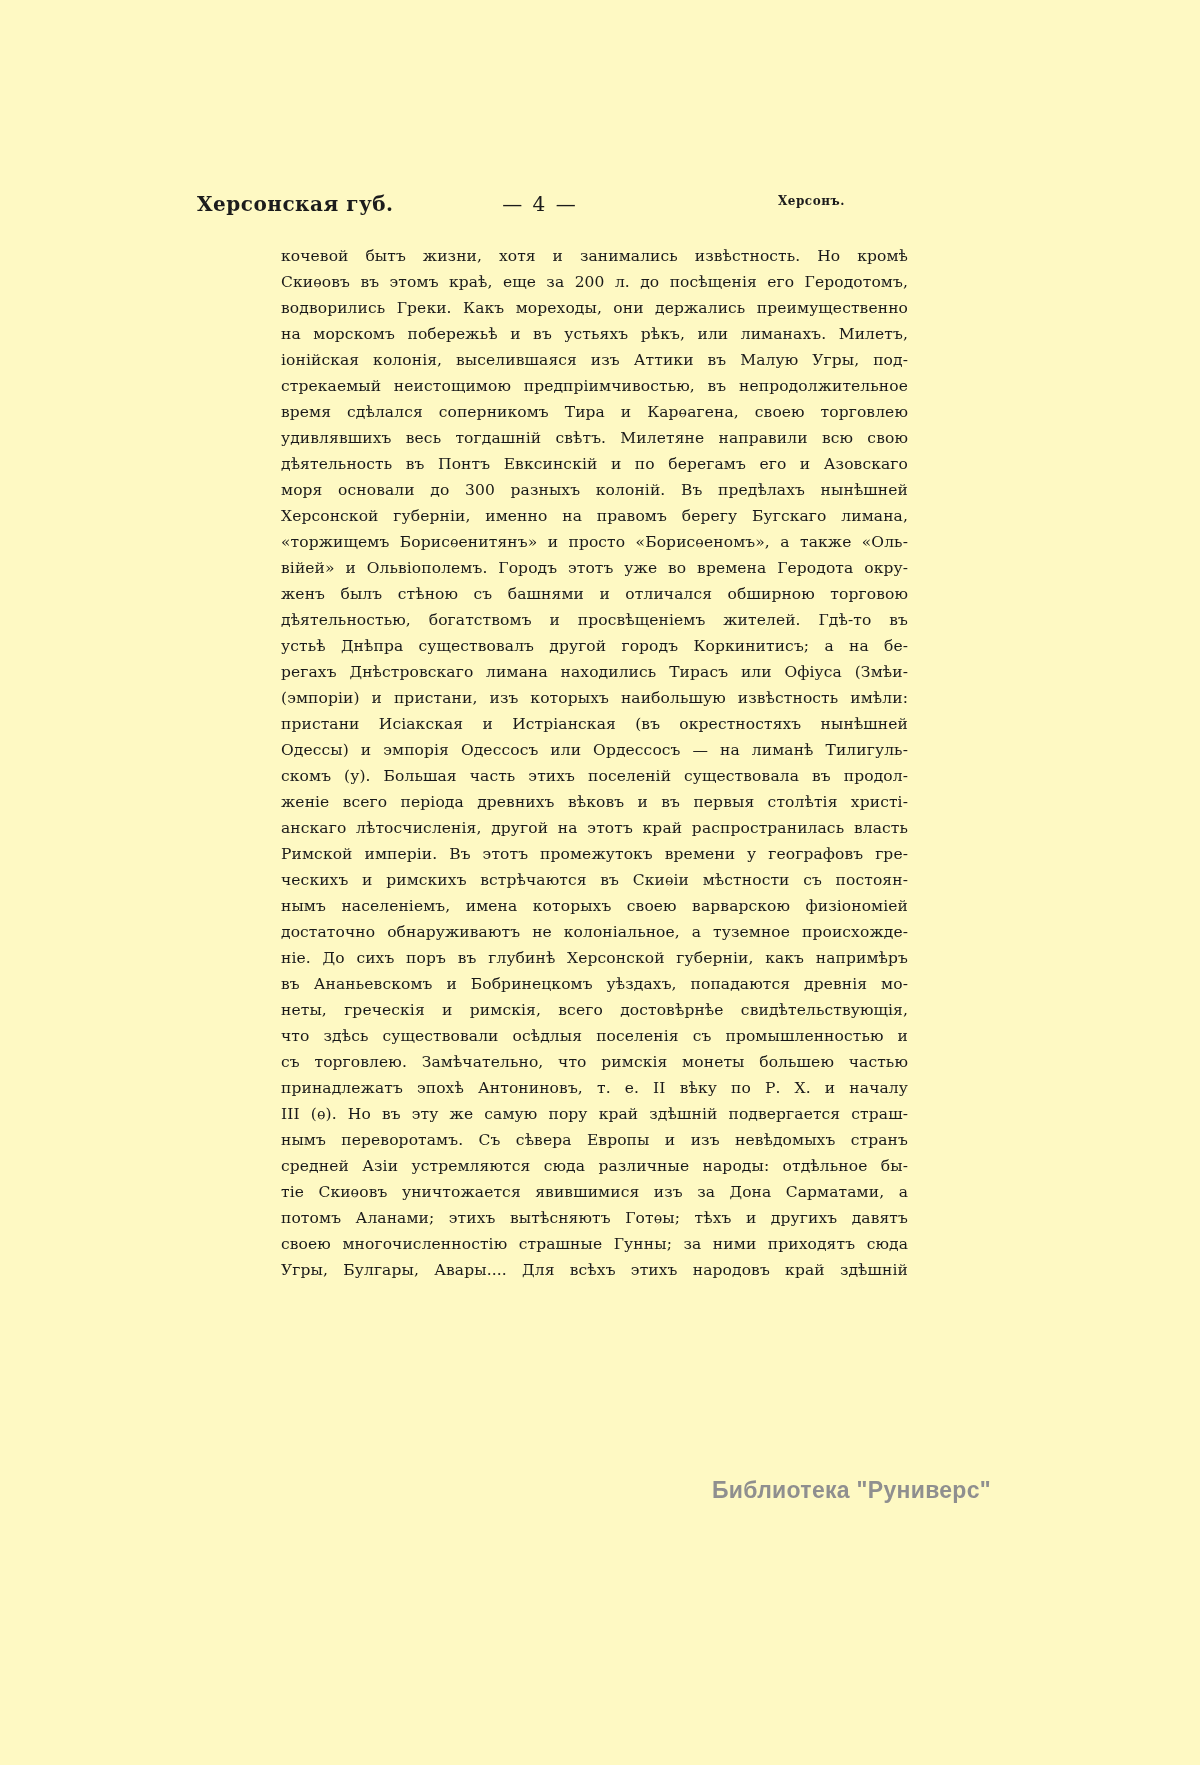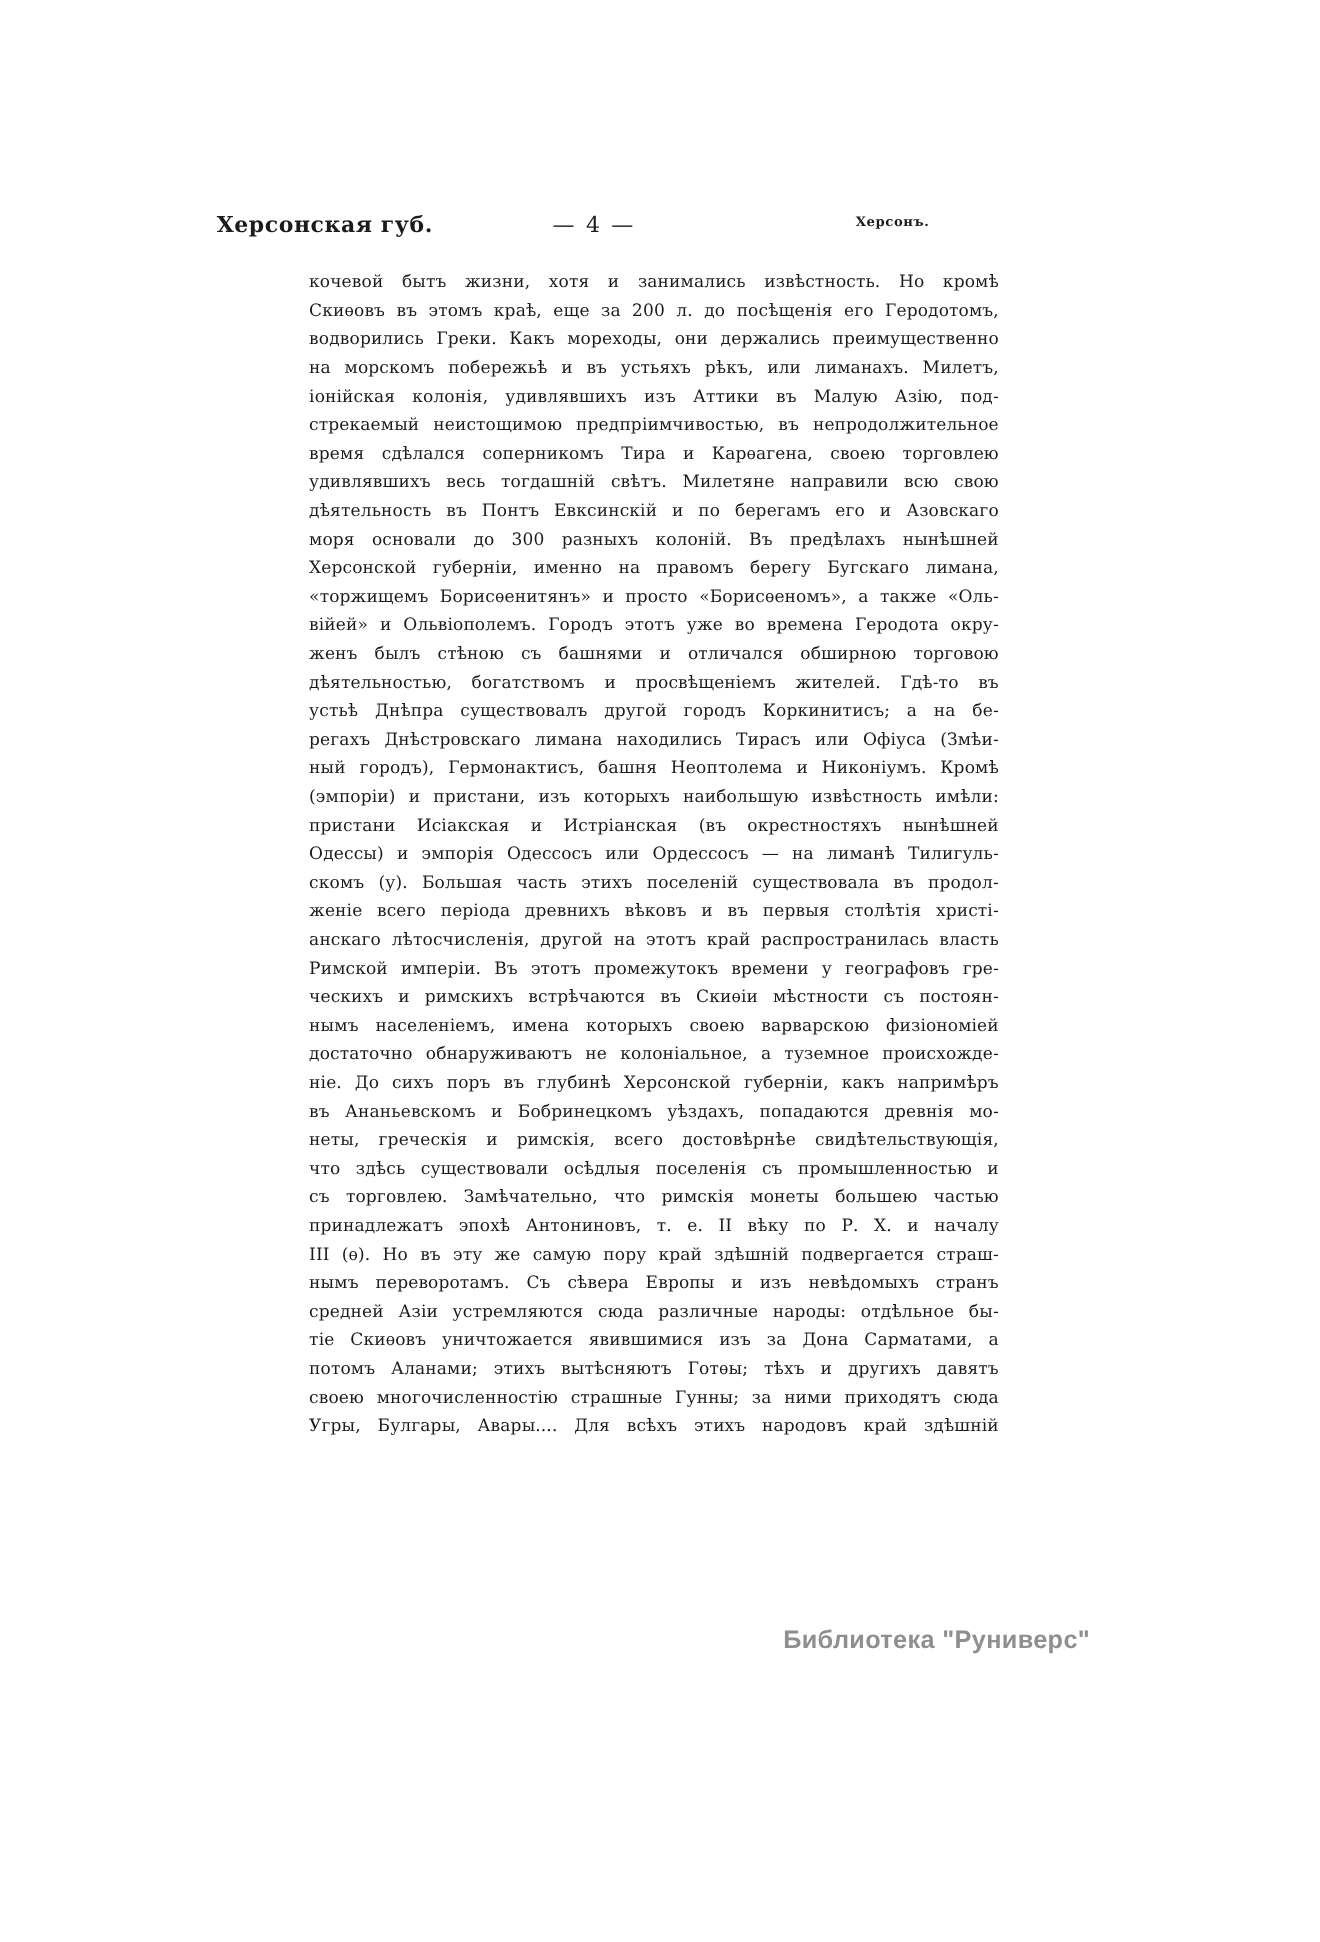--- a/index.html
+++ b/index.html
@@ -5,21 +5,21 @@
   html, body {
     margin: 0;
     padding: 0;
     background: #e8e8e6;
   }
   .page {
     position: relative;
     width: 1200px;
     height: 1765px;
     margin: 0 auto;
-    background: #ffffff;
+    background: #fef9c3;
     overflow: hidden;
     font-family: "DejaVu Serif", serif;
     color: #1c1c1c;
   }
   .header-row {
     position: absolute;
     top: 192px;
     left: 0;
     width: 1200px;
     height: 30px;
@@ -90,34 +90,33 @@
     <span class="header-left">Херсонская губ.</span>
     <span class="header-center">—  4  —</span>
     <span class="header-right">Херсонъ.</span>
   </div>
 
   <div class="body-text" id="body-text">
       <div class="line">кочевой бытъ жизни, хотя и занимались извѣстность. Но кромѣ</div>
       <div class="line">Скиѳовъ въ этомъ краѣ, еще за 200 л. до посѣщенія его Геродотомъ,</div>
       <div class="line">водворились Греки. Какъ мореходы, они держались преимущественно</div>
       <div class="line">на морскомъ побережьѣ и въ устьяхъ рѣкъ, или лиманахъ. Милетъ,</div>
-      <div class="line">іонійская колонія, удивлявшихъ изъ Аттики въ Малую Азію, под-</div>
+      <div class="line">іонійская колонія, выселившаяся изъ Аттики въ Малую Угры, под-</div>
       <div class="line">стрекаемый неистощимою предпріимчивостью, въ непродолжительное</div>
       <div class="line">время сдѣлался соперникомъ Тира и Карѳагена, своею торговлею</div>
       <div class="line">удивлявшихъ весь тогдашній свѣтъ. Милетяне направили всю свою</div>
       <div class="line">дѣятельность въ Понтъ Евксинскій и по берегамъ его и Азовскаго</div>
       <div class="line">моря основали до 300 разныхъ колоній. Въ предѣлахъ нынѣшней</div>
       <div class="line">Херсонской губерніи, именно на правомъ берегу Бугскаго лимана,</div>
       <div class="line">«торжищемъ Борисѳенитянъ» и просто «Борисѳеномъ», а также «Оль-</div>
       <div class="line">війей» и Ольвіополемъ. Городъ этотъ уже во времена Геродота окру-</div>
       <div class="line">женъ былъ стѣною съ башнями и отличался обширною торговою</div>
       <div class="line">дѣятельностью, богатствомъ и просвѣщеніемъ жителей. Гдѣ-то въ</div>
       <div class="line">устьѣ Днѣпра существовалъ другой городъ Коркинитисъ; а на бе-</div>
       <div class="line">регахъ Днѣстровскаго лимана находились Тирасъ или Офіуса (Змѣи-</div>
-      <div class="line">ный городъ), Гермонактисъ, башня Неоптолема и Никоніумъ. Кромѣ</div>
       <div class="line">(эмпоріи) и пристани, изъ которыхъ наибольшую извѣстность имѣли:</div>
       <div class="line">пристани Исіакская и Истріанская (въ окрестностяхъ нынѣшней</div>
       <div class="line">Одессы) и эмпорія Одессосъ или Ордессосъ — на лиманѣ Тилигуль-</div>
       <div class="line">скомъ (у). Большая часть этихъ поселеній существовала въ продол-</div>
       <div class="line">женіе всего періода древнихъ вѣковъ и въ первыя столѣтія христі-</div>
       <div class="line">анскаго лѣтосчисленія, другой на этотъ край распространилась власть</div>
       <div class="line">Римской имперіи. Въ этотъ промежутокъ времени у географовъ гре-</div>
       <div class="line">ческихъ и римскихъ встрѣчаются въ Скиѳіи мѣстности съ постоян-</div>
       <div class="line">нымъ населеніемъ, имена которыхъ своею варварскою физіономіей</div>
       <div class="line">достаточно обнаруживаютъ не колоніальное, а туземное происхожде-</div>

